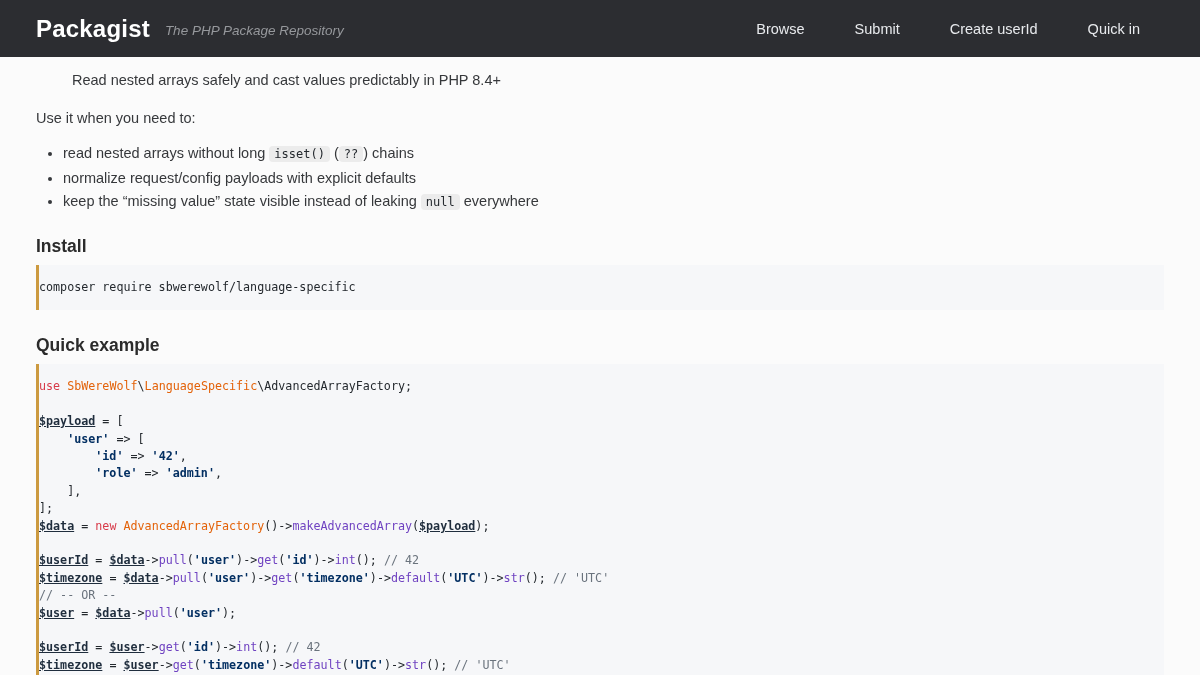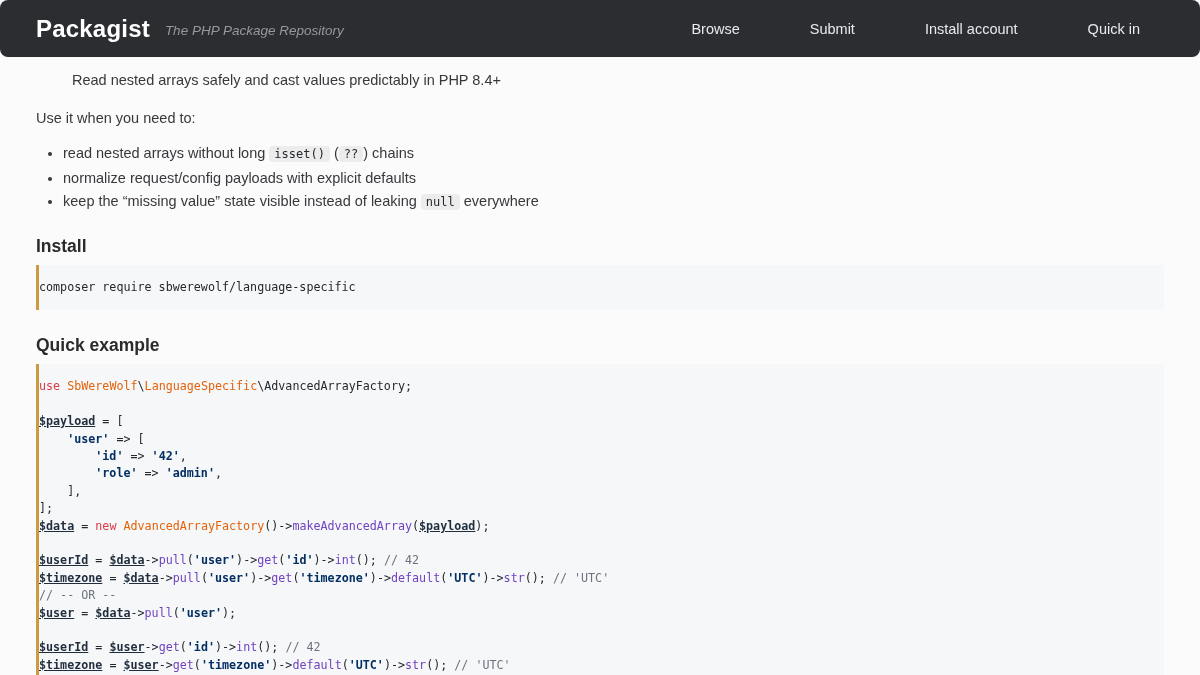--- a/index.html
+++ b/index.html
@@ -12,31 +12,31 @@
   }
   *{box-sizing:border-box;}
   html,body{height:100%;overflow:hidden;}
   body{
     margin:0; width:1200px; height:675px; background:var(--page-bg);
     font-family:"Liberation Sans",sans-serif; color:var(--text);
   }
   
   .topbar{
     height:57px; background:var(--header-bg);
-    display:flex; align-items:center; padding:0 36px;border-radius:8px;
+    display:flex; align-items:center; padding:0 36px;
   }
   .brand{
     color:var(--brand-text); font-size:24px; font-weight:700;
     text-decoration:none; letter-spacing:.2px; cursor:pointer;
   }
   .tagline{
     color:var(--tagline-text); font-style:italic; font-size:13.5px;
     margin-left:15px; padding-top:4px;
   }
-  .nav{margin-left:auto; display:flex; gap:70px; padding-right:24px;}
+  .nav{margin-left:auto; display:flex; gap:50px; padding-right:24px;}
   .nav a{
     color:var(--nav-text); text-decoration:none; font-size:14.5px; cursor:pointer;
   }
   
   .content{padding:0 36px;}
   .para{margin:0; font-size:14.5px; line-height:17px; color:var(--text);}
   .para.intro{margin-top:15px;margin-left:36px;}
   .para.usewhen{margin-top:21px;}
   ul.features{margin:18px 0 0; padding-left:27px;}
   ul.features li{
@@ -72,21 +72,21 @@
 </style>
 </head>
 <body>
 
 <header class="topbar">
   <a class="brand">Packagist</a>
   <span class="tagline">The PHP Package Repository</span>
   <nav class="nav">
     <a>Browse</a>
     <a>Submit</a>
-    <a>Install account</a>
+    <a>Create userId</a>
     <a>Quick in</a>
   </nav>
 </header>
 
 <main class="content">
   <p class="para intro">Read nested arrays safely and cast values predictably in PHP 8.4+</p>
   <p class="para usewhen">Use it when you need to:</p>
 
   <ul class="features">
       <li><span>read nested arrays without long </span><code class="inline-code">isset()</code><span> (</span><code class="inline-code">??</code><span>) chains</span></li>

